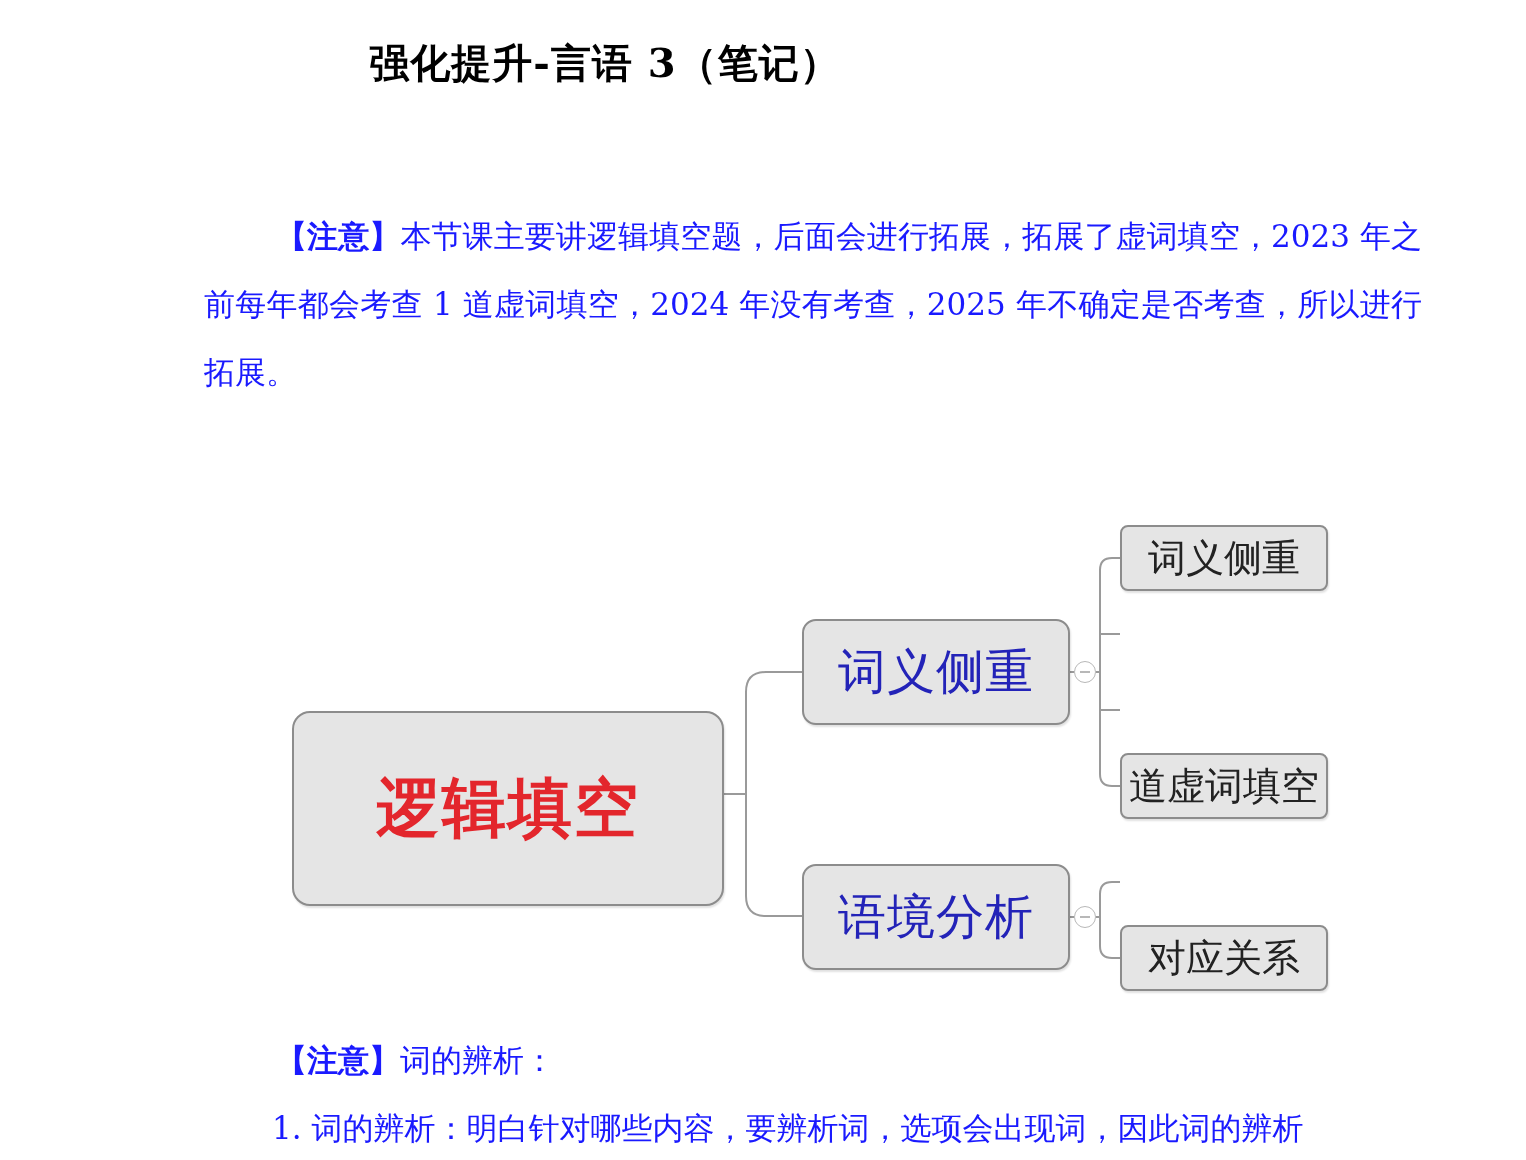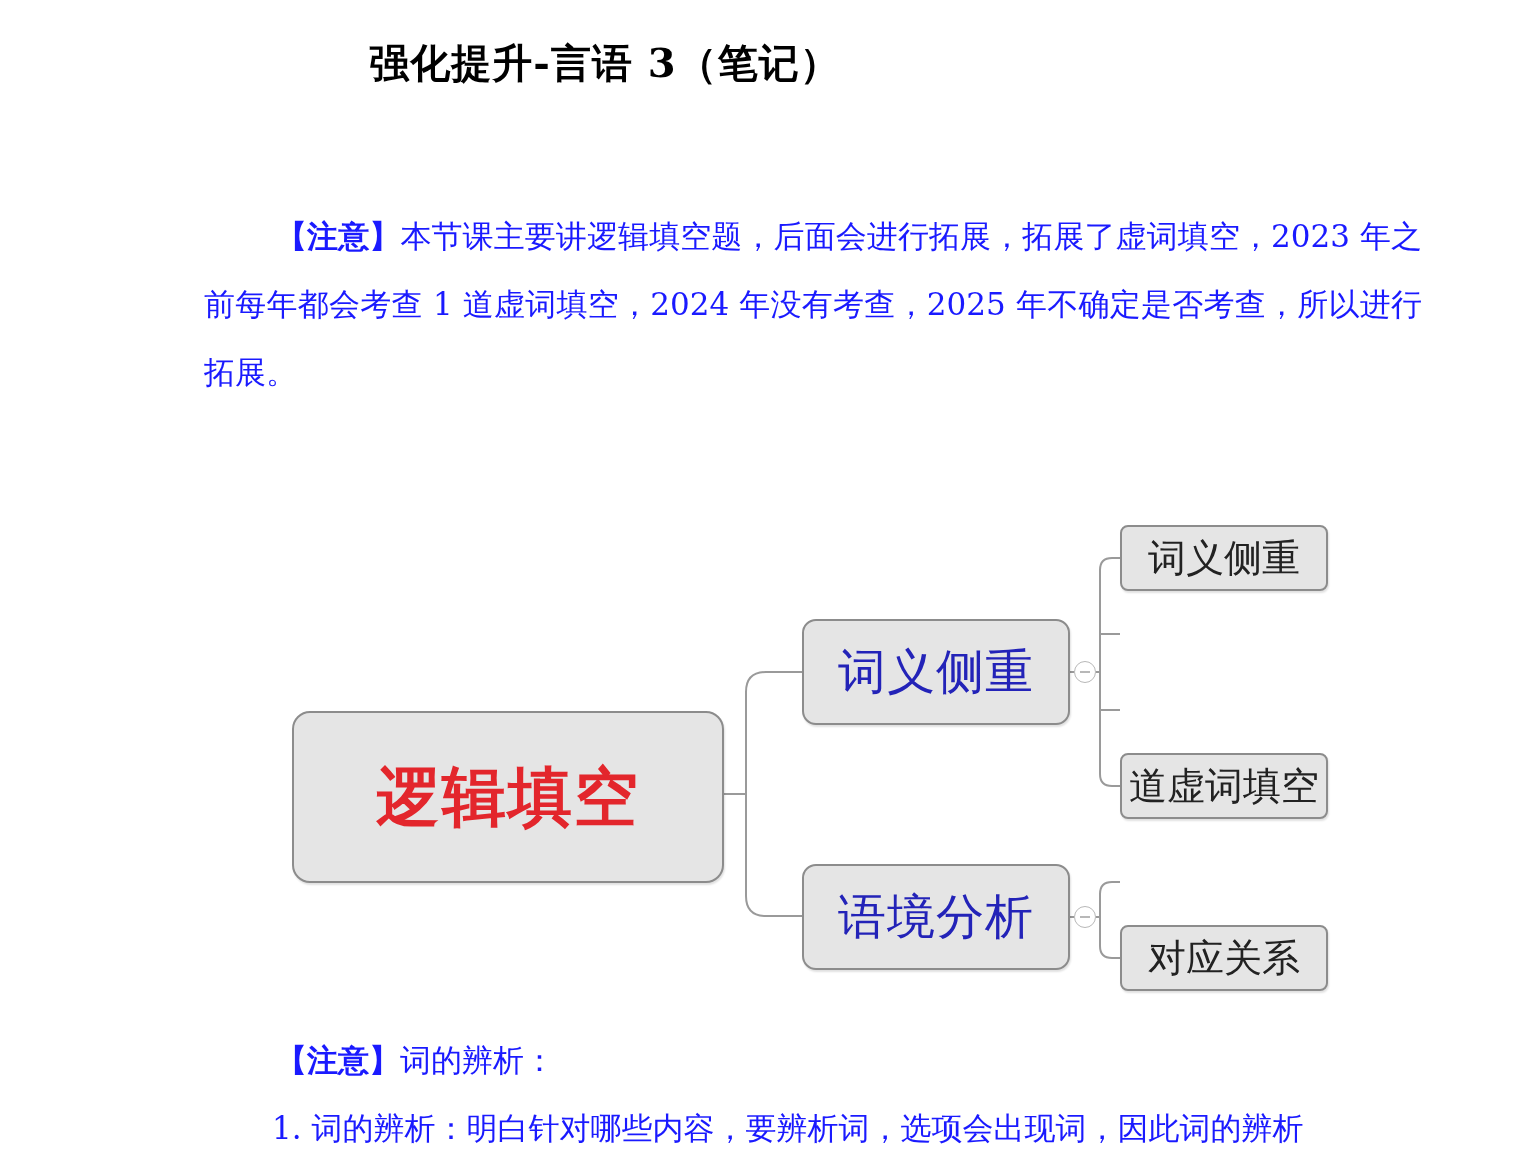--- a/index.html
+++ b/index.html
@@ -13,21 +13,21 @@
   .p1 { left:204px; top:202px; width:1218px; text-indent:72px; text-align:justify; }
   .p2 { left:276px; top:1026px; width:1150px; }
   .p3 { left:272px; top:1094px; width:1160px; white-space:nowrap; }
   .mark { font-weight:bold; }
   
   .map { position:absolute; left:0; top:0; width:1526px; height:1160px; }
   .node { position:absolute; box-sizing:border-box; border:2px solid #8c8c8c;
           border-radius:14px; background:#e5e5e5; display:flex; align-items:center;
           justify-content:center; font-family:"DejaVu Sans",sans-serif;
           box-shadow:1px 2px 2px rgba(0,0,0,0.12); }
-  .root { left:292px; top:711px; width:432px; height:172px; color:#e3262c;
+  .root { left:292px; top:711px; width:432px; height:195px; color:#e3262c;
           font-size:64px; font-weight:bold; letter-spacing:2px; border-radius:18px; }
   .mid { width:268px; height:106px; color:#2323b8; font-size:48px; letter-spacing:1px; }
   .mid1 { left:802px; top:619px; }
   .mid2 { left:802px; top:864px; }
   .leaf { left:1120px; width:208px; height:66px; color:#222; font-size:38px;
           border-radius:8px; }
   .toggle { position:absolute; width:22px; height:22px; border:1.5px solid #b8b8b8;
             border-radius:50%; background:#fff; box-sizing:border-box; }
   .toggle::after { content:""; position:absolute; left:5px; right:5px; top:9px;
                    height:1.5px; background:#b8b8b8; }

